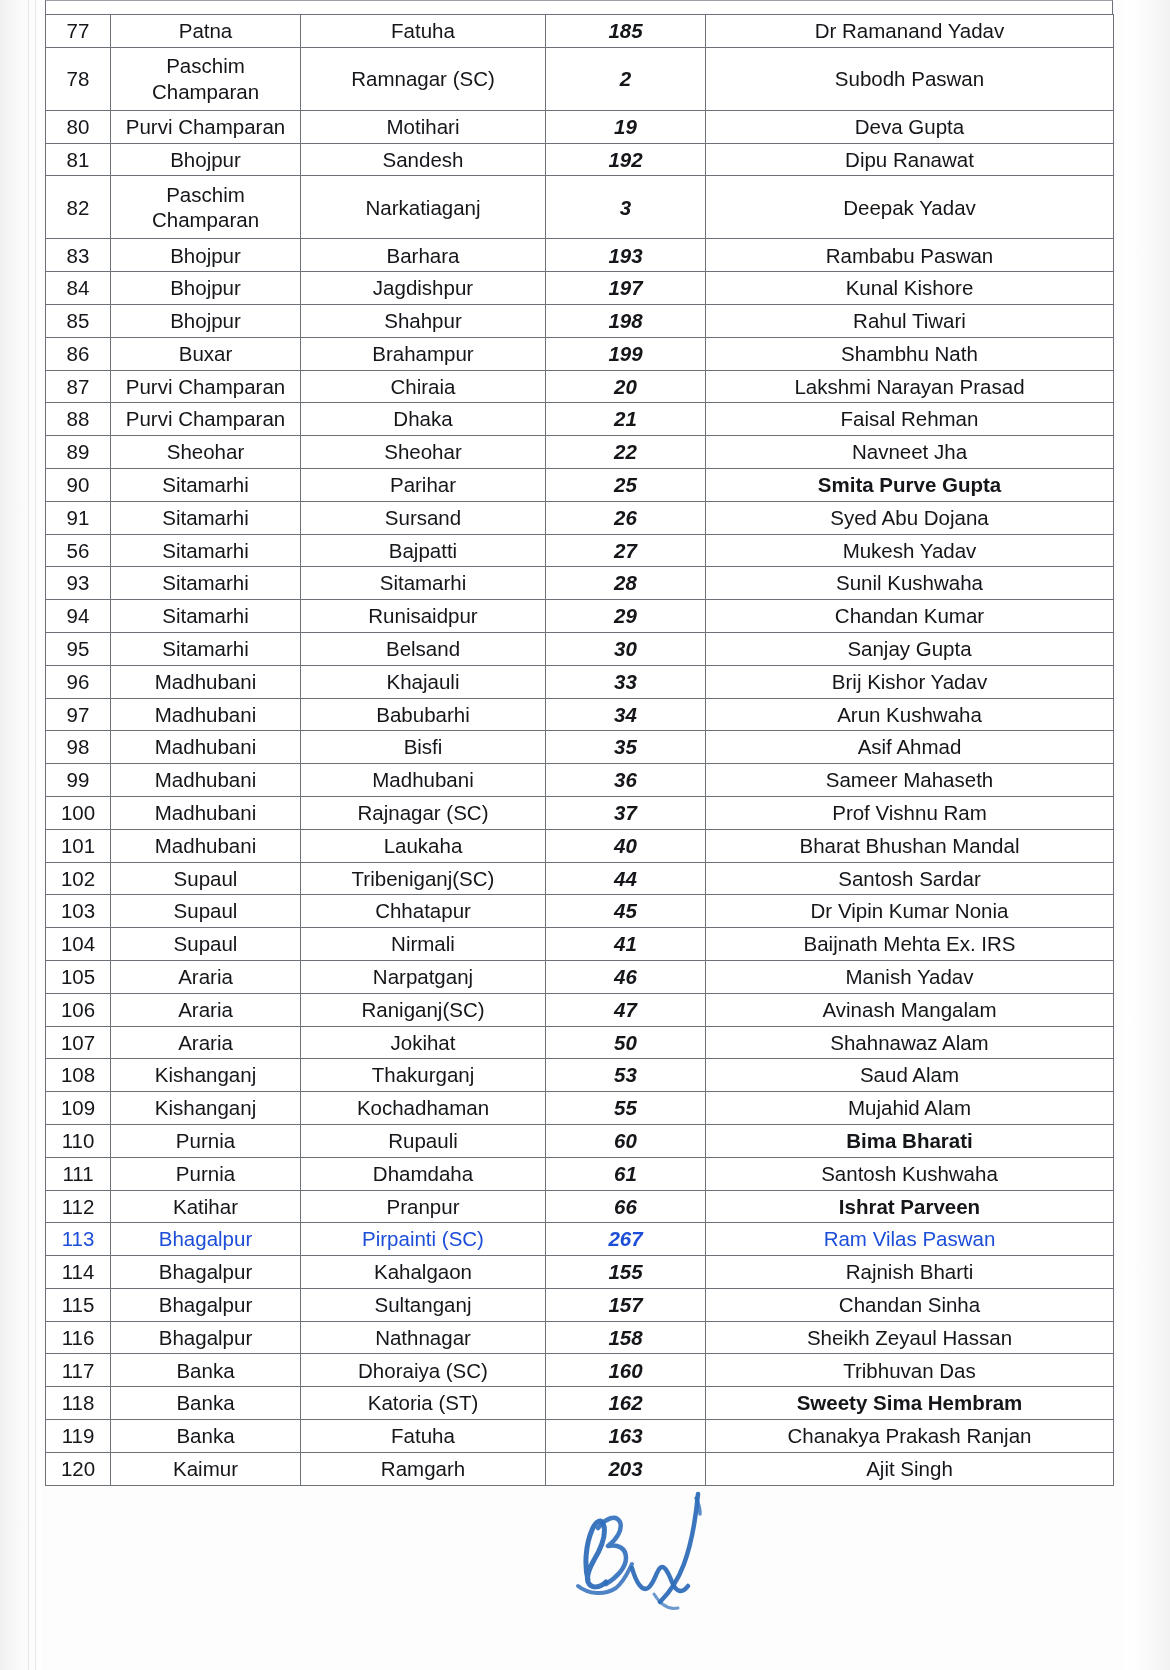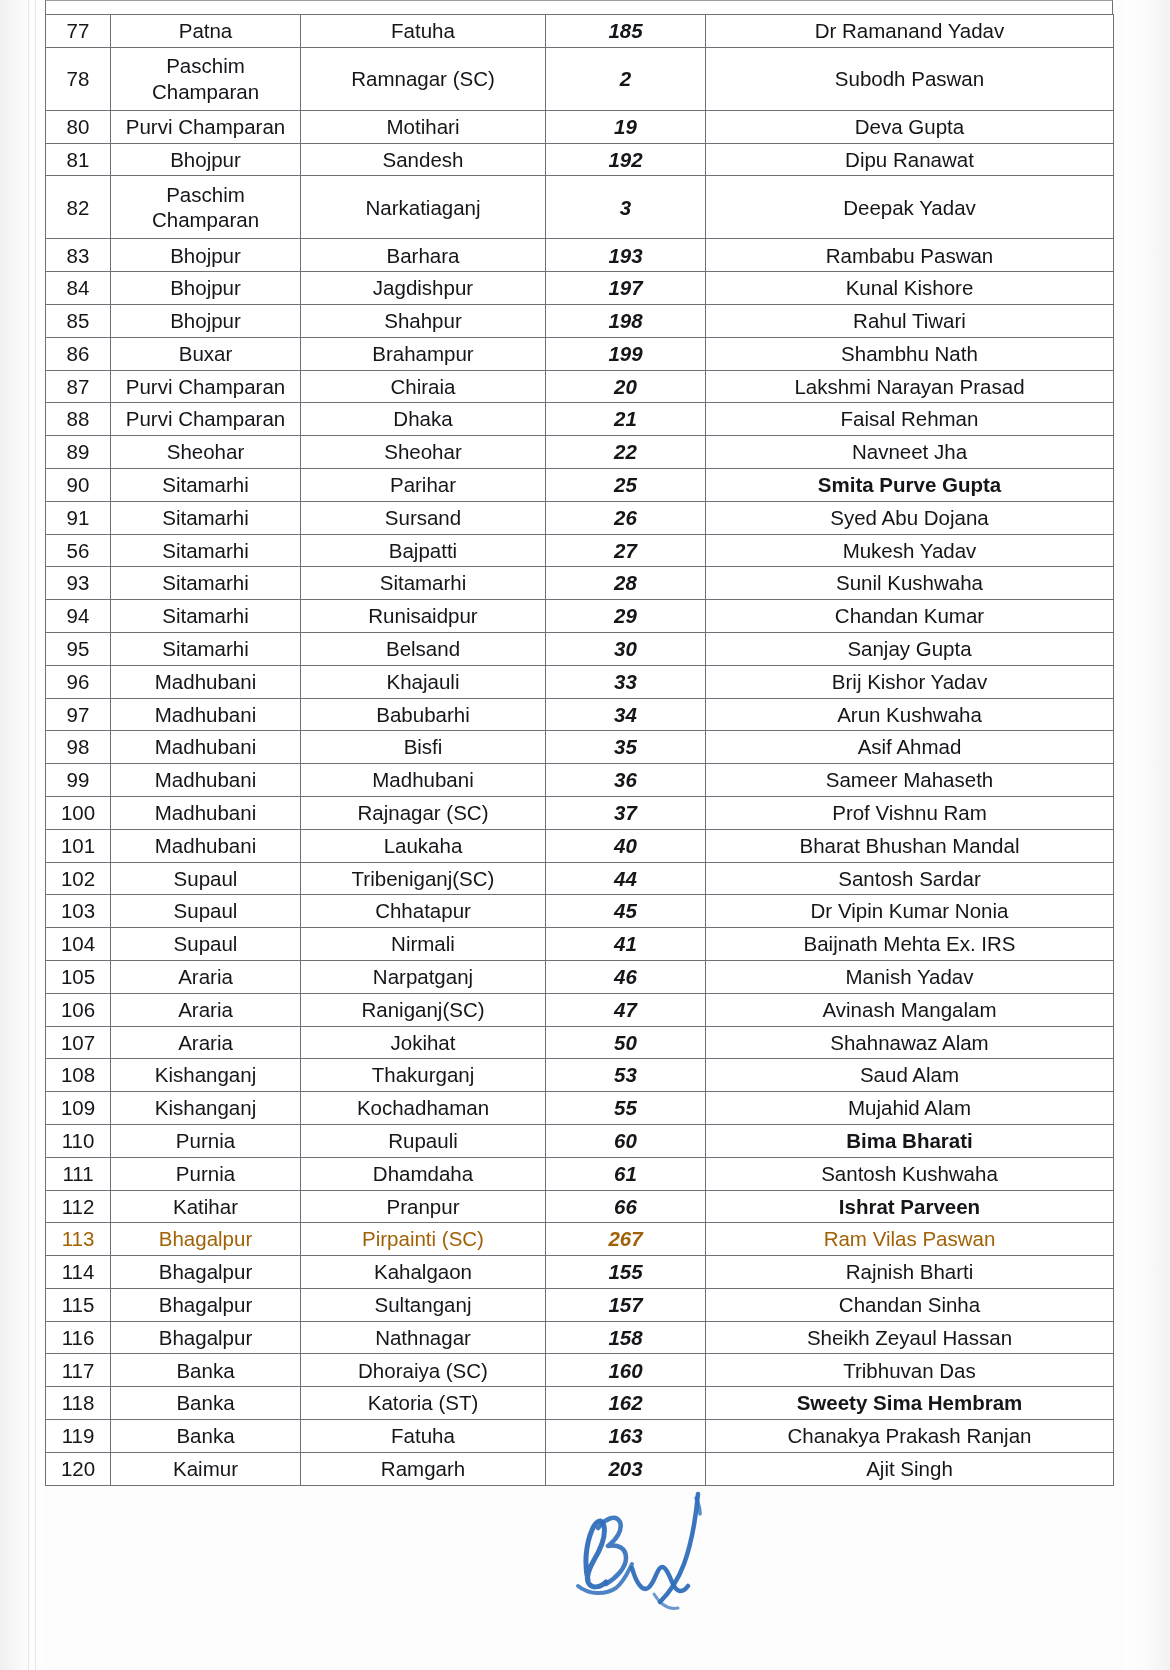--- a/index.html
+++ b/index.html
@@ -99,21 +99,21 @@
   
   tr.tall td { height: 62px; }
   tr.normal td { height: 31.8px; }
 
   td.dist-stack {
     white-space: normal;
     line-height: 1.18;
   }
 
   
-  tr.faded td { color: #a16207; }
+  tr.faded td { color: #1d4ed8; }
 
   
   #signature {
     position: absolute;
     left: 548px;
     top: 1468px;
     width: 190px;
     height: 150px;
     pointer-events: none;
   }

